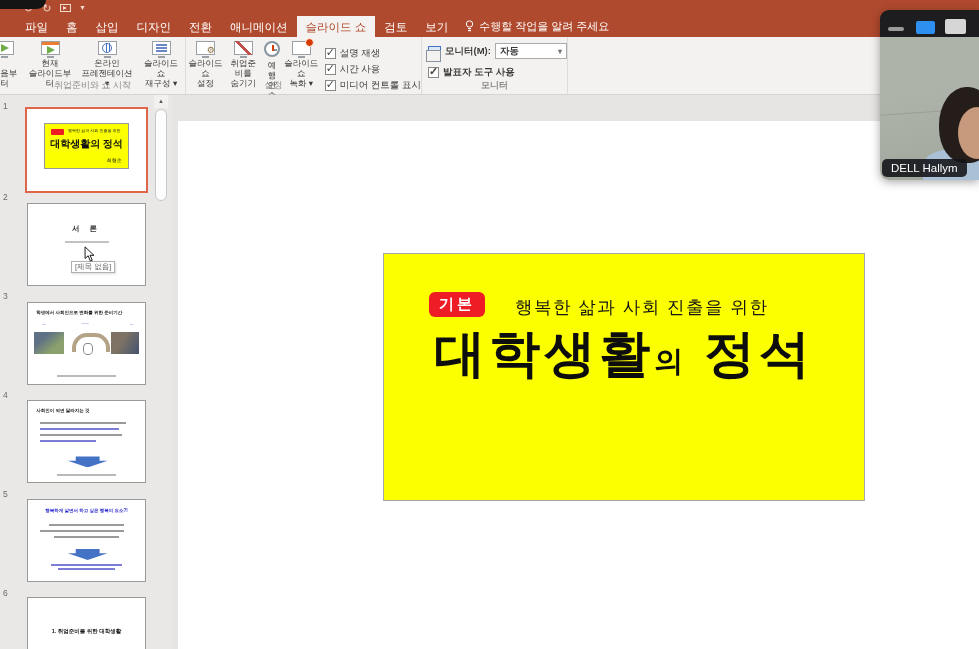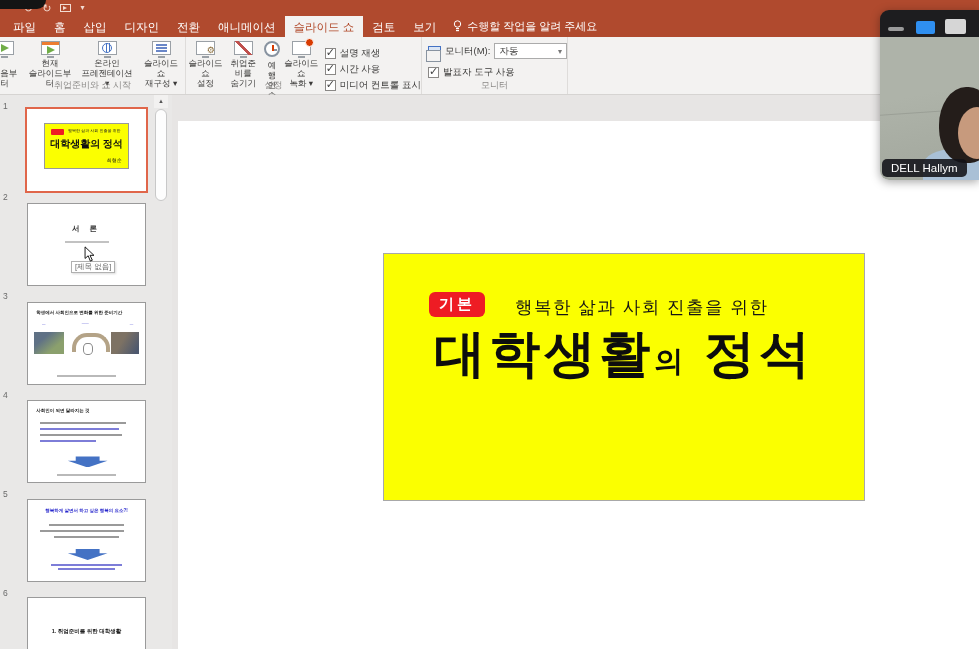--- a/index.html
+++ b/index.html
@@ -8,21 +8,21 @@
 
   
   .titlebar { position:absolute; left:0; top:0; width:100%; height:16px; background:#b04a2e; }
   .black-corner { position:absolute; left:0; top:0; width:46px; height:9px; background:#141414; border-radius:0 0 9px 0; }
   .qat { position:absolute; left:24px; top:1px; display:flex; gap:9px; align-items:center; color:#f3dcd2; font-size:11px; line-height:14px; }
   .qat .mini-mon { display:inline-block; width:11px; height:8px; border:1px solid #f3dcd2; position:relative; }
   .qat .mini-mon::after { content:""; position:absolute; left:2px; top:1px; border-left:4px solid #f3dcd2; border-top:2px solid transparent; border-bottom:2px solid transparent; }
   .win-title { position:absolute; left:0; top:2px; width:880px; text-align:center; color:#fff; font-size:10.5px; }
 
   
-  .tabsrow { position:absolute; left:0; top:16px; width:100%; height:21px; background:#b04a2e; display:flex; align-items:stretch; padding-left:4px; }
+  .tabsrow { position:absolute; left:0; top:16px; width:100%; height:21px; background:#b04a2e; display:flex; align-items:stretch; padding-left:16px; }
   .tab { color:#fff; font-size:11.5px; padding:4px 9px 0 9px; white-space:nowrap; }
   .tab.active { background:#f3f2f1; color:#b14a2b; }
   .tellme { display:flex; align-items:center; gap:5px; color:#fff; font-size:11px; padding:0 8px; white-space:nowrap; }
 
   
   .ribbon { position:absolute; left:0; top:37px; width:100%; height:58px; background:#f3f2f1; border-bottom:1px solid #d6d4d2; display:flex; }
   .rgroup { position:relative; height:100%; border-right:1px solid #ddbdb2; border-right-color:#ded c da; border-right:1px solid #dedcda; flex:none; }
   .rg-label { position:absolute; bottom:2px; left:0; right:0; text-align:center; font-size:9px; color:#8a8886; white-space:nowrap; }
   .bigbtns { display:flex; align-items:flex-start; padding-top:4px; height:44px; }
   .rbtn { display:flex; flex-direction:column; align-items:center; color:#3b3a39; padding:0 2px; cursor:default; }
@@ -233,21 +233,21 @@
             <span class="chkbox">
                 <span>✓</span>
               </span>
             <span class="chklabel">미디어 컨트롤 표시</span>
           </div>
         </div>
       </div>
       <div class="rg-label" style="left:-60px;">설정</div>
     </div>
 
-    <div class="rgroup" style="width:146px;">
+    <div class="rgroup" style="width:146px;font-weight:bold;">
       <div class="monrow">
         <span class="mon-ico"></span>
         <span class="mon-label">모니터(M):</span>
         <span class="mon-select">
           <span>자동</span>
           <span class="car">▾</span>
         </span>
       </div>
       <div class="chkrow g3chk">
         <span class="chkbox">

